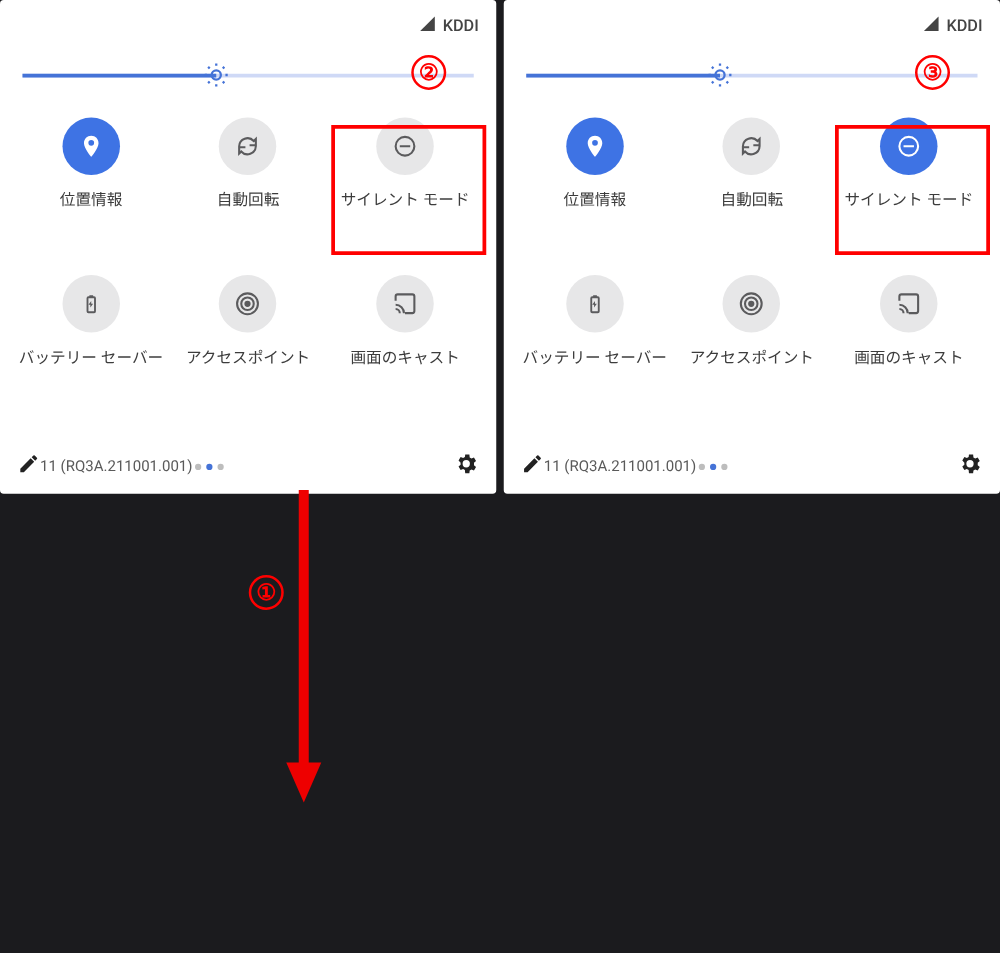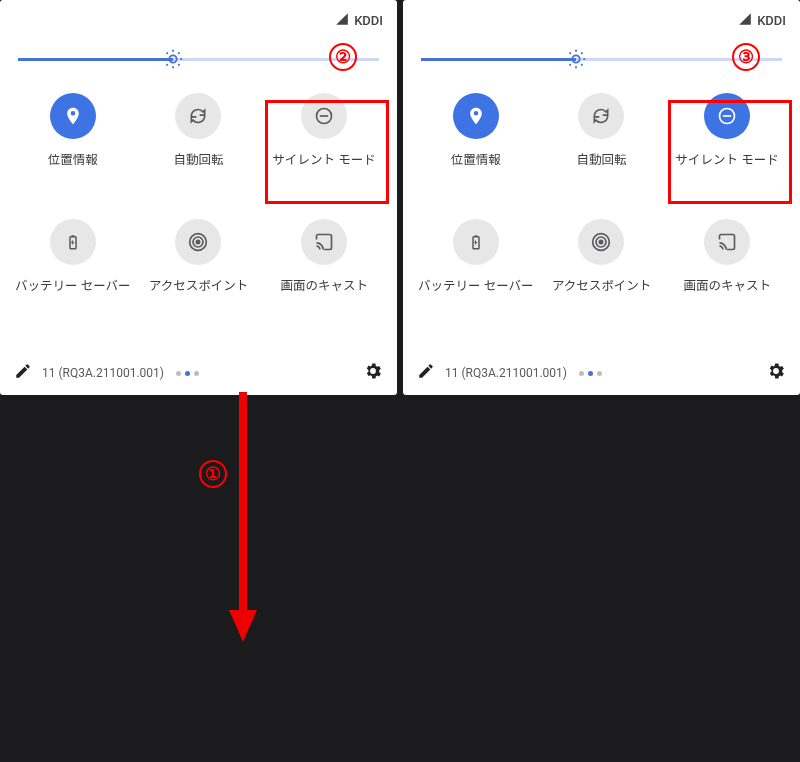--- a/index.html
+++ b/index.html
@@ -44,21 +44,21 @@
     .tile { display: flex; flex-direction: column; align-items: center; gap: 12px; }
     .tile-btn {
       width: 46px; height: 46px; border-radius: 50%; display: flex;
       align-items: center; justify-content: center;
     }
     .on { background: #3e73e4; color: #fff; }
     .off { background: #e7e7e8; color: #5b5b5d; }
     .tile-label { font-size: 12.5px; color: #3c3c3c; text-align: right; line-height: 1.45; min-height: 34px; }
     .footer {
       position: absolute; left: 0; right: 0; bottom: 0; height: 44px;
-      display: flex; align-items: center; padding: 0 14px; gap: 10px;
+      display: flex; align-items: center; padding: 0 14px; 
     }
     .footer-text { font-size: 12px; color: #5a5a5a; }
     .dots { display: flex; gap: 4px; margin-left: 2px; }
     .dot { width: 5px; height: 5px; border-radius: 50%; background: #bdbdbd; }
     .dot.active { background: #4573d7; }
     .footer-gear { margin-left: auto; }
     .highlight {
       position: absolute; border: 3px solid #f00; pointer-events: none;
     }
     .arrow {

